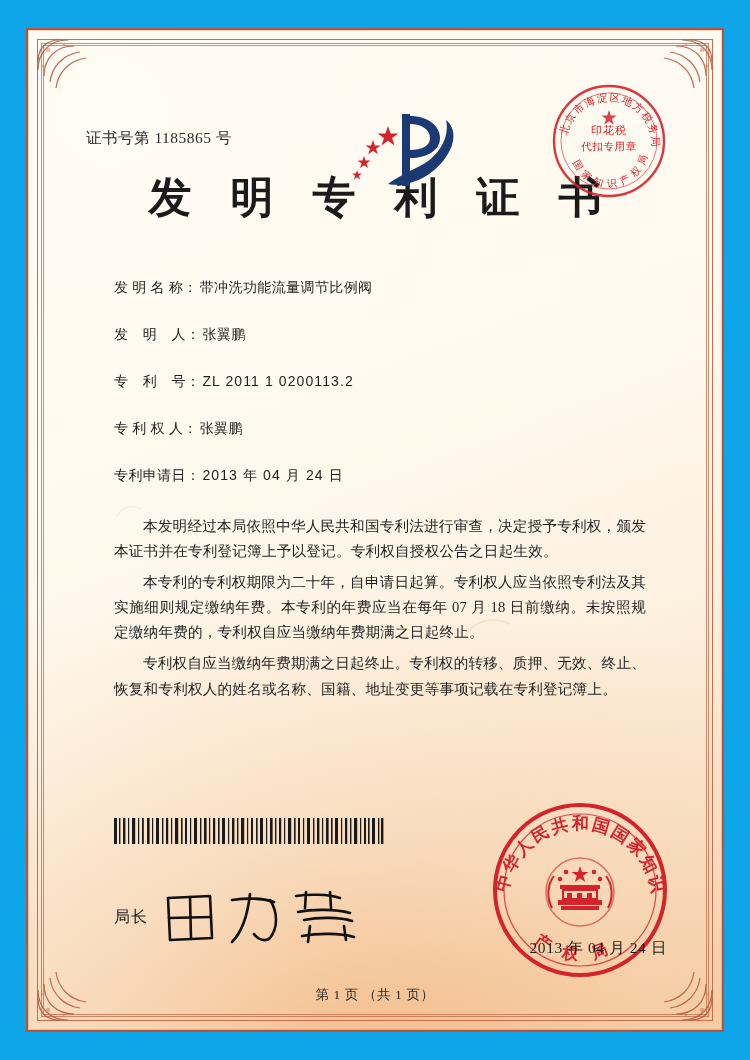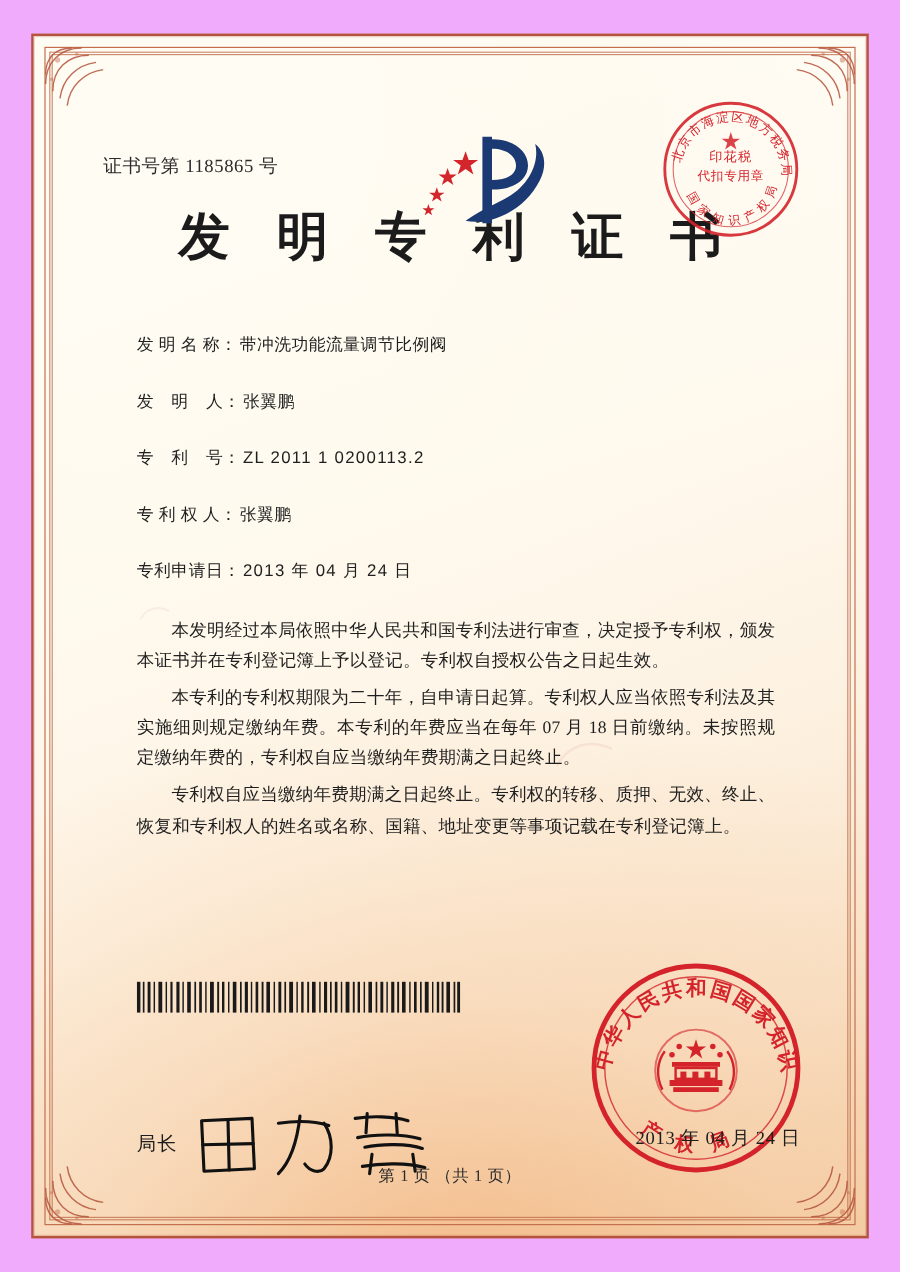--- a/index.html
+++ b/index.html
@@ -14,21 +14,21 @@
     overflow: hidden;
   }
 
   
   .page {
     position: relative;
     width: 750px;
     height: 1060px;
     box-sizing: border-box;
     padding: 28px 26px;
-    background: #f0abfc;
+    background: #0ea5e9;
   }
 
   .cert {
     position: relative;
     width: 100%;
     height: 100%;
     box-sizing: border-box;
     
     background:
       radial-gradient(ellipse 120% 70% at 50% 105%, rgba(240,162,96,0.55) 0%, rgba(244,190,140,0.30) 35%, rgba(255,246,233,0.0) 72%),
@@ -144,21 +144,21 @@
     left: 86px;
     top: 788px;
     width: 270px;
     height: 26px;
   }
 
   
   .sig-row {
     position: absolute;
     left: 86px;
-    top: 892px;
+    top: 856px;
     display: flex;
     align-items: center;
   }
   .sig-label {
     font-size: 16px;
     color: #1c1c1c;
     letter-spacing: 1px;
     margin-right: 10px;
   }
   .sig-mark {
@@ -186,21 +186,21 @@
     right: 55px;
     top: 908px;
     font-size: 15.5px;
     color: #1d1d1d;
     letter-spacing: 0.6px;
   }
 
   .footer {
     position: absolute;
     left: 0; right: 0;
-    bottom: 41px;
+    bottom: 26px;
     text-align: center;
     font-size: 13.5px;
     color: #2a2a2a;
     letter-spacing: 0.6px;
   }
 
   
   .smudge {
     position: absolute;
     pointer-events: none;

